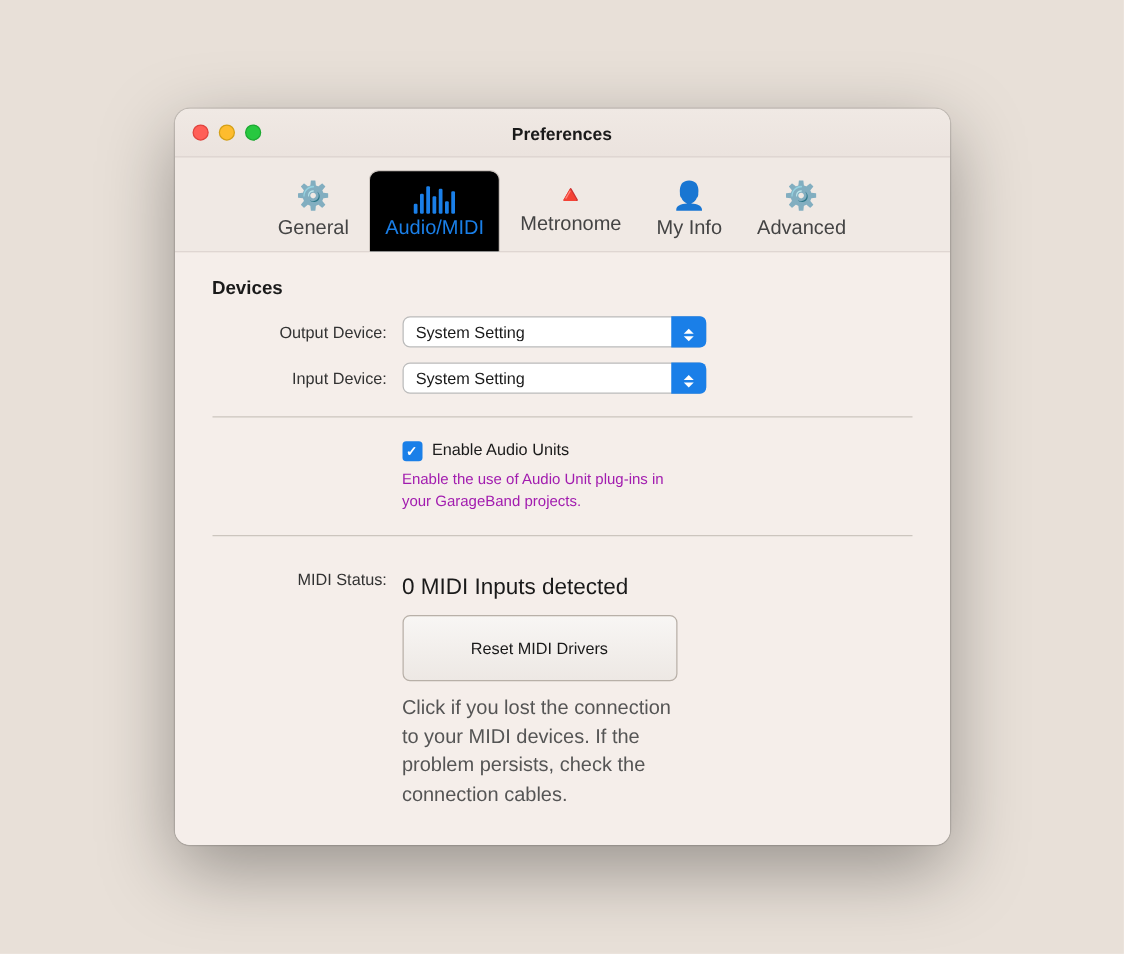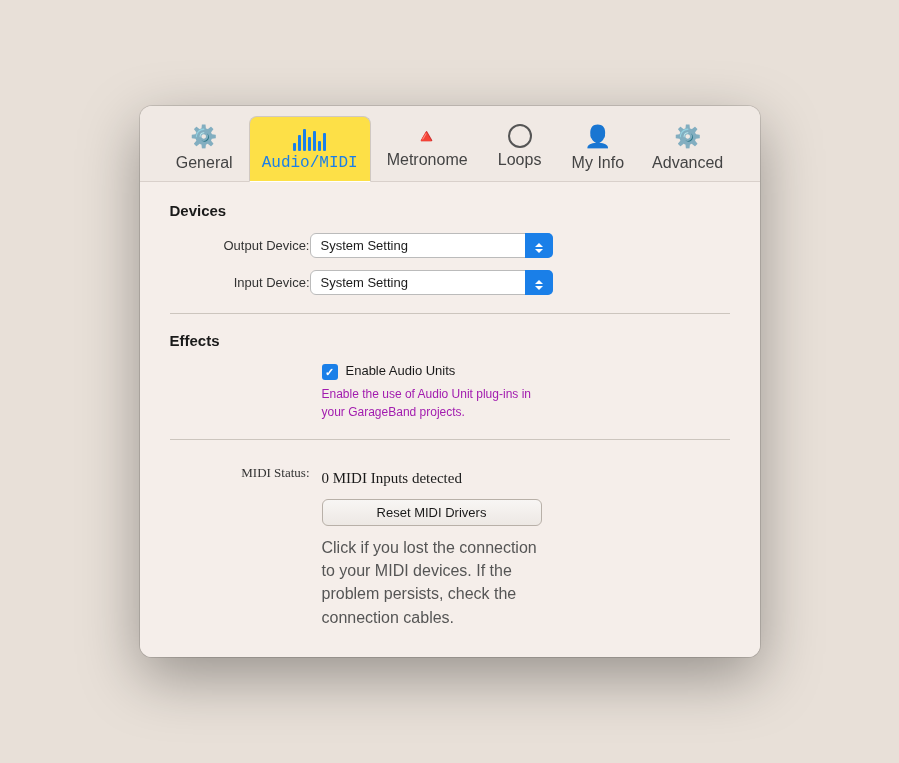--- a/index.html
+++ b/index.html
@@ -73,26 +73,25 @@
       display: flex;
       flex-direction: column;
       align-items: center;
       padding: 8px 12px 8px;
       border-radius: 8px 8px 0 0;
       cursor: pointer;
       min-width: 72px;
     }
 
     .tab-item.active {
-      background: #fde047;
+      background: #000000;
       border: 1px solid #d0c8c2;
       border-bottom: 1px solid #ffffff;
       margin-bottom: -1px;
       padding-bottom: 9px;
-      font-family: Liberation Mono, monospace;
     }
 
     .tab-icon {
       font-size: 22px;
       margin-bottom: 3px;
       color: #555;
       line-height: 1.2;
     }
 
     .tab-label {
@@ -128,20 +127,21 @@
       display: flex;
       align-items: center;
       margin-bottom: 12px;
     }
 
     .form-label {
       font-size: 13px;
       color: #333;
       text-align: right;
       min-width: 140px;
+      margin-right: 12px;
     }
 
     .select-wrapper {
       position: relative;
       display: inline-block;
     }
 
     .select-control {
       appearance: none;
       background: #fff;
@@ -227,45 +227,44 @@
       padding-left: 152px;
       line-height: 1.45;
       max-width: 380px;
     }
 
     
     .midi-row {
       display: flex;
       align-items: center;
       margin-bottom: 12px;
-      font-family: Liberation Serif, serif;
     }
 
     .midi-label {
       font-size: 13px;
       color: #333;
       text-align: right;
       min-width: 140px;
       margin-right: 12px;
     }
 
     .midi-status {
-      font-size: 15px;
+      font-size: 18px;
       color: #1a1a1a;
       margin-top: 12px;
     }
 
     .reset-button {
       display: block;
       margin-left: 152px;
       margin-bottom: 10px;
       background: linear-gradient(to bottom, #f8f6f4, #ede8e4);
       border: 1px solid #b8b0a8;
       border-radius: 6px;
-      padding: 5px 0;
+      padding: 18px 0;
       font-size: 13px;
       color: #1a1a1a;
       cursor: pointer;
       width: 220px;
       text-align: center;
     }
 
     .midi-description {
       font-size: 16px;
       color: #555;
@@ -288,20 +287,28 @@
       width: 3px;
       background: #1a7fe8;
       border-radius: 1px;
     }
   </style>
 </head>
 <body>
 
 <div class="window">
 
+  <div class="title-bar">
+    <div class="traffic-lights">
+      <div class="traffic-light close"></div>
+      <div class="traffic-light minimize"></div>
+      <div class="traffic-light maximize"></div>
+    </div>
+    <span class="window-title">Preferences</span>
+  </div>
 
   <div class="toolbar">
 
     <div class="tab-item">
       <div class="tab-icon">⚙️</div>
       <span class="tab-label">General</span>
     </div>
 
     <div class="tab-item active">
       <div class="audio-midi-icon">
@@ -314,24 +321,20 @@
         <div class="bar" style="height:18px"></div>
       </div>
       <span class="tab-label">Audio/MIDI</span>
     </div>
 
     <div class="tab-item">
       <div class="tab-icon" style="font-size:20px;">🔺</div>
       <span class="tab-label">Metronome</span>
     </div>
 
-    <div class="tab-item">
-      <div class="tab-icon" style="font-size:20px; border: 2px solid #555; border-radius:50%; width:24px; height:24px; display:flex; align-items:center; justify-content:center; margin-bottom:3px;"></div>
-      <span class="tab-label">Loops</span>
-    </div>
 
     <div class="tab-item">
       <div class="tab-icon">👤</div>
       <span class="tab-label">My Info</span>
     </div>
 
     <div class="tab-item">
       <div class="tab-icon">⚙️</div>
       <span class="tab-label">Advanced</span>
     </div>
@@ -360,21 +363,20 @@
             <option>System Setting</option>
           </select>
           <div class="select-arrow"></div>
         </div>
       </div>
     </div>
 
     <hr class="divider">
 
     <div>
-      <div class="section-title">Effects</div>
 
       <div class="checkbox-row">
         <div class="checkbox-custom"></div>
         <span class="checkbox-label">Enable Audio Units</span>
       </div>
 
       <div class="description-text">Enable the use of Audio Unit plug-ins in your GarageBand projects.</div>
     </div>
 
     <hr class="divider">

